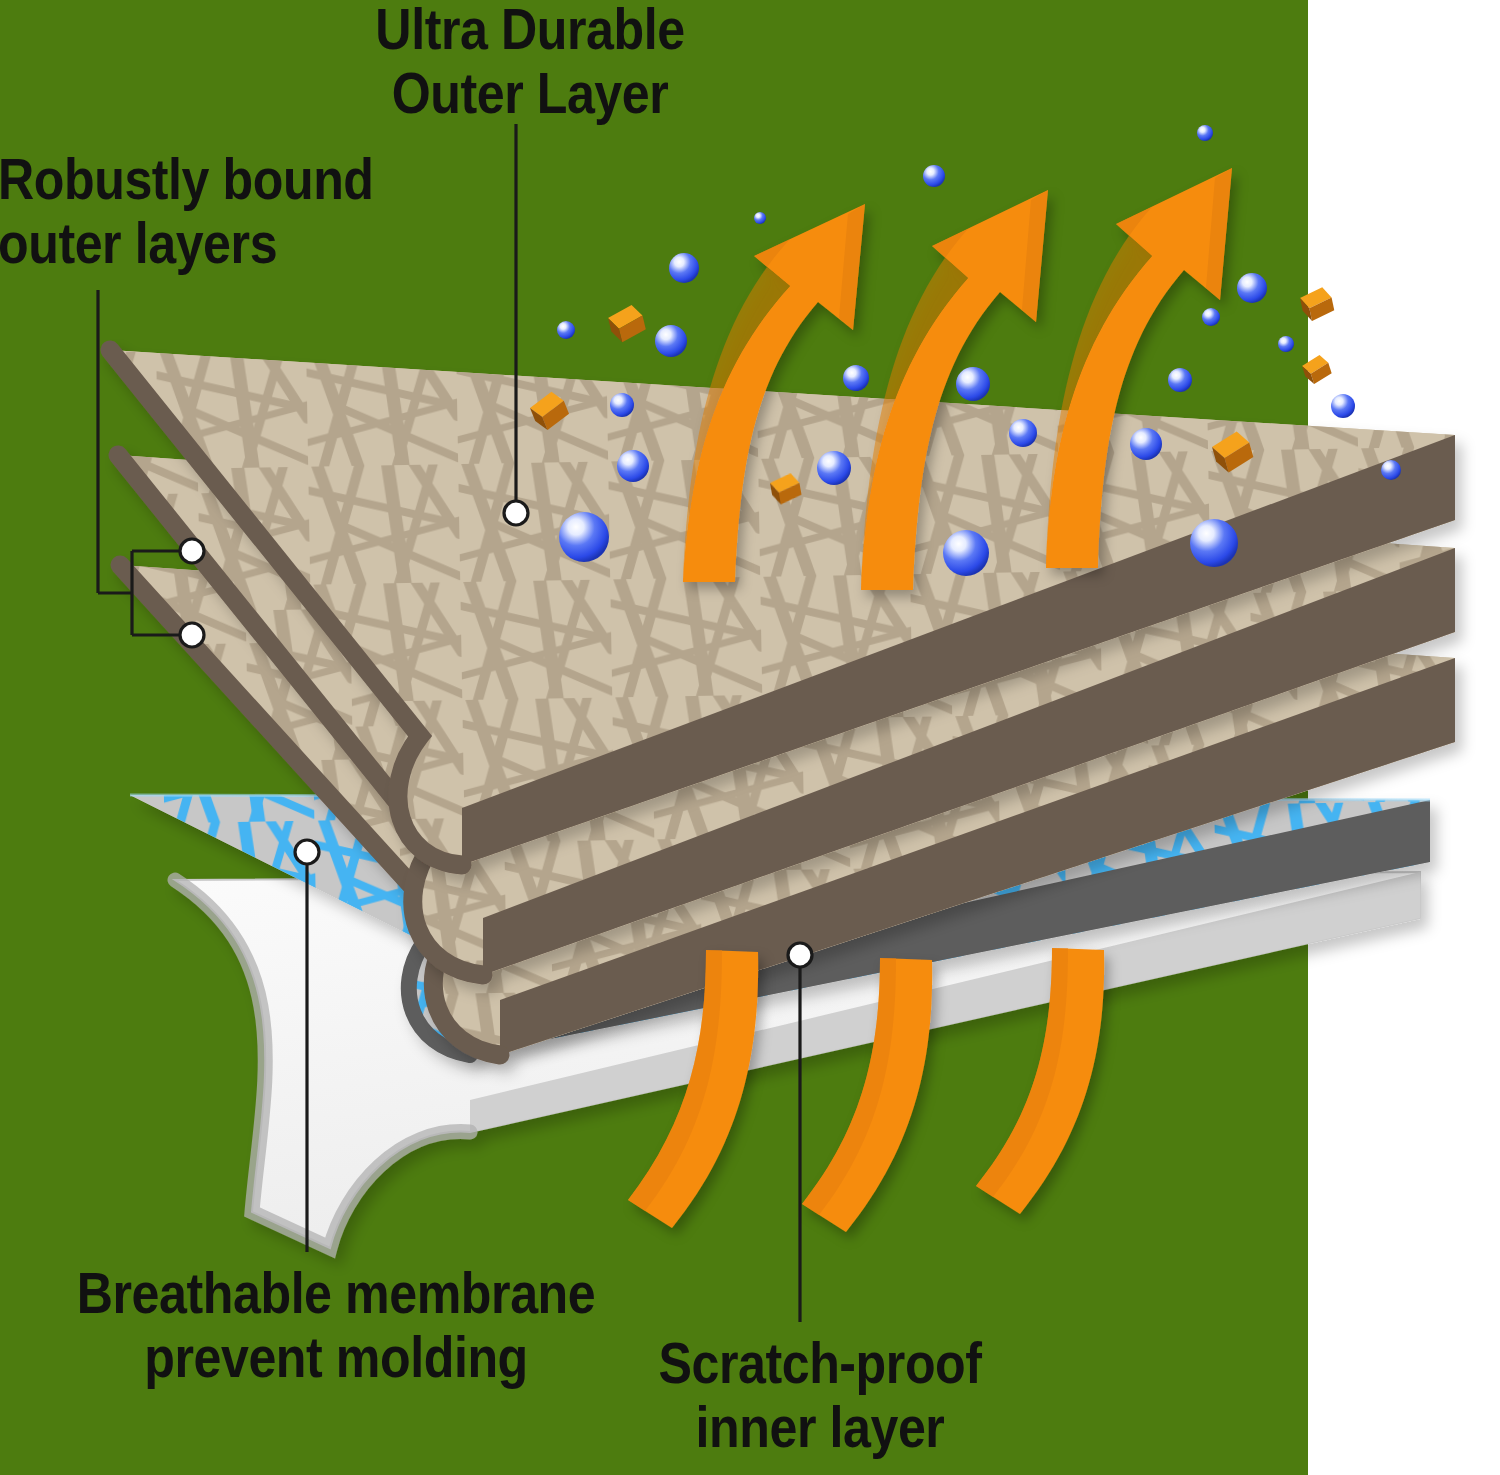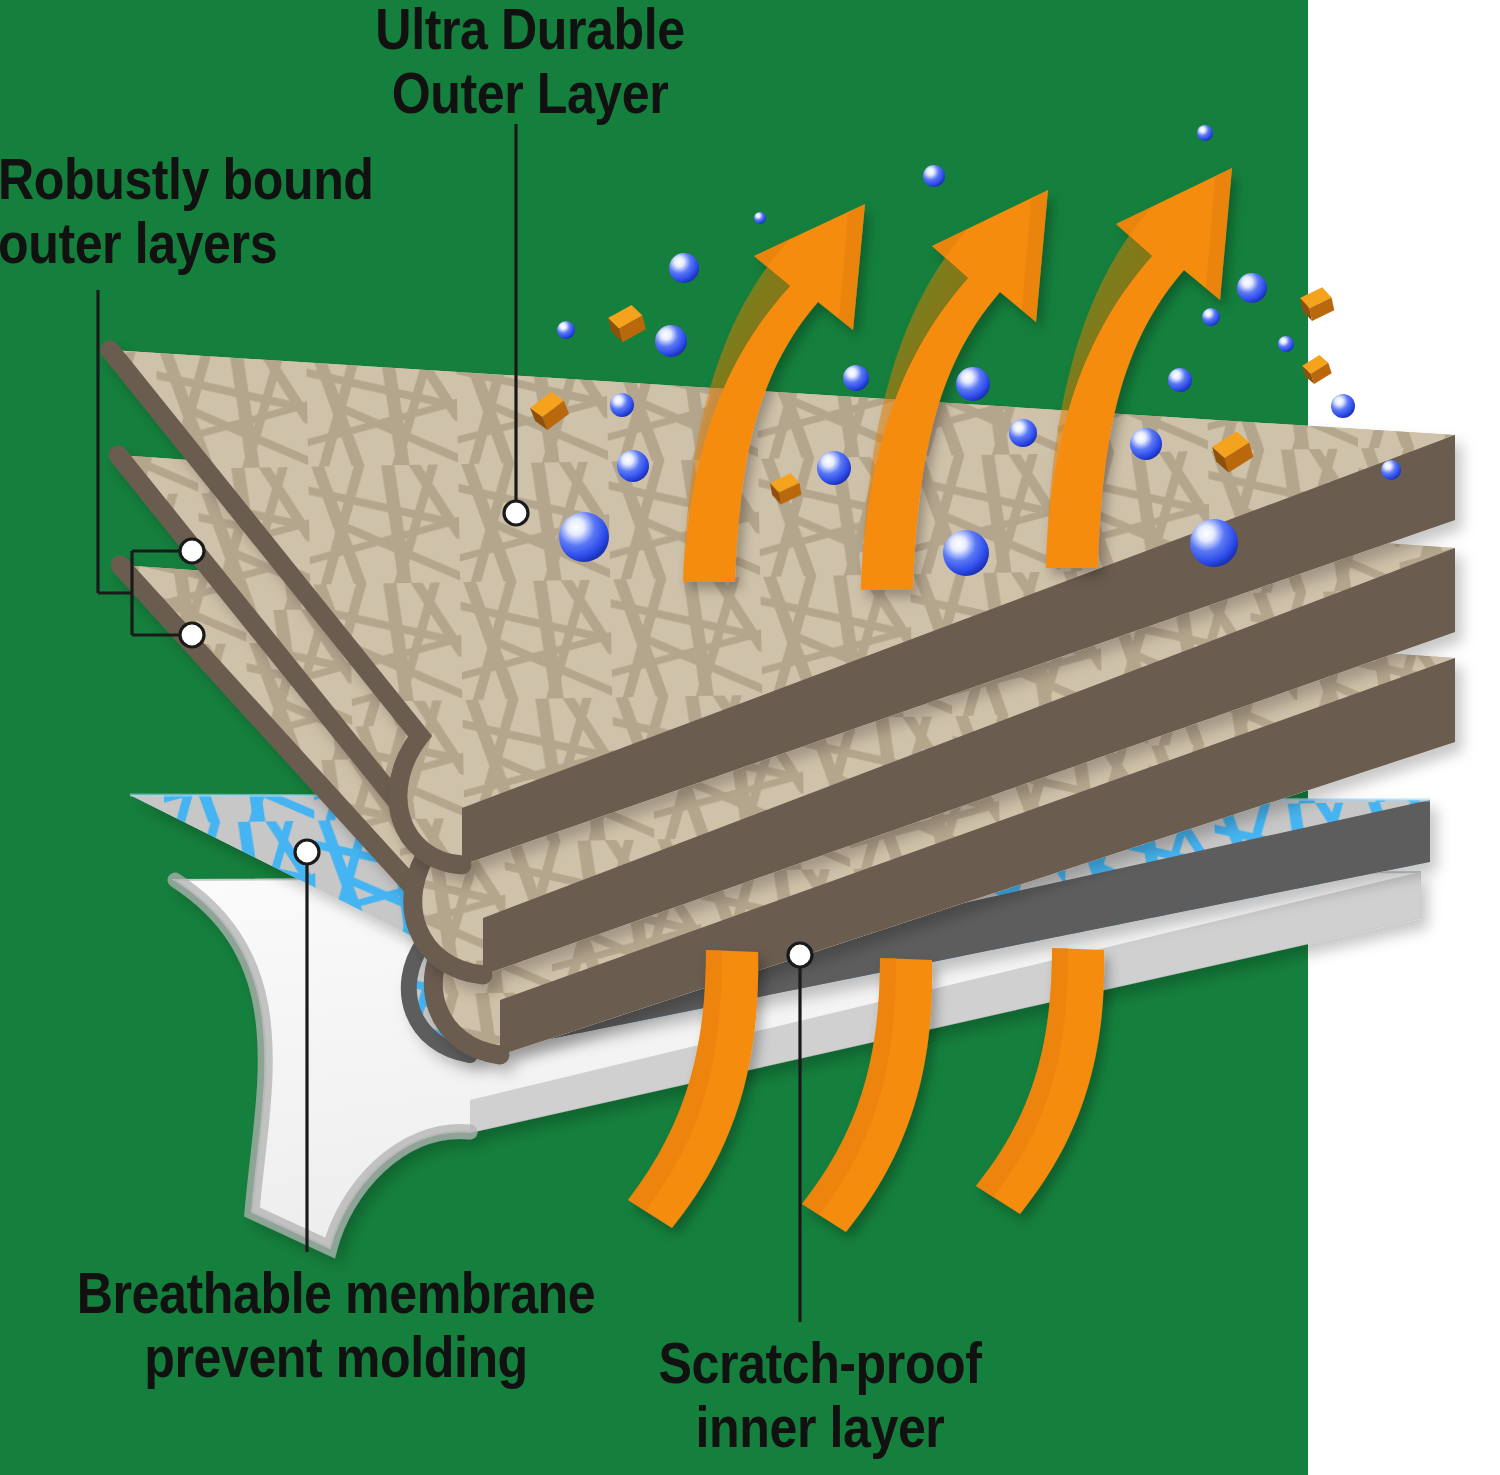--- a/index.html
+++ b/index.html
@@ -1,18 +1,18 @@
 <!DOCTYPE html>
 <html><head>
 <meta charset="utf-8">
 <style>
   html,body{margin:0;padding:0;background:#ffffff;}
   body{width:1500px;height:1475px;overflow:hidden;
        font-family:"Liberation Sans","DejaVu Sans",sans-serif;}
-  #stage{position:relative;width:1308px;height:1475px;background:#15803d;}
+  #stage{position:relative;width:1308px;height:1475px;background:#4d7c0f;}
   #stage svg.full{position:absolute;left:0;top:0;width:1500px;height:1475px;}
 
   .lbl{position:absolute;color:#111111;font-weight:700;
        font-family:"Liberation Sans","DejaVu Sans",sans-serif;
        letter-spacing:-0.5px;line-height:1.12;
        -webkit-font-smoothing:antialiased;
        transform:scaleX(.88);white-space:pre-line;}
   #lbl-outer{left:330px;top:-2px;width:400px;text-align:center;font-size:57px;
              transform-origin:50% 0;}
   #lbl-robust{left:-2px;top:148px;width:470px;text-align:left;font-size:57px;

